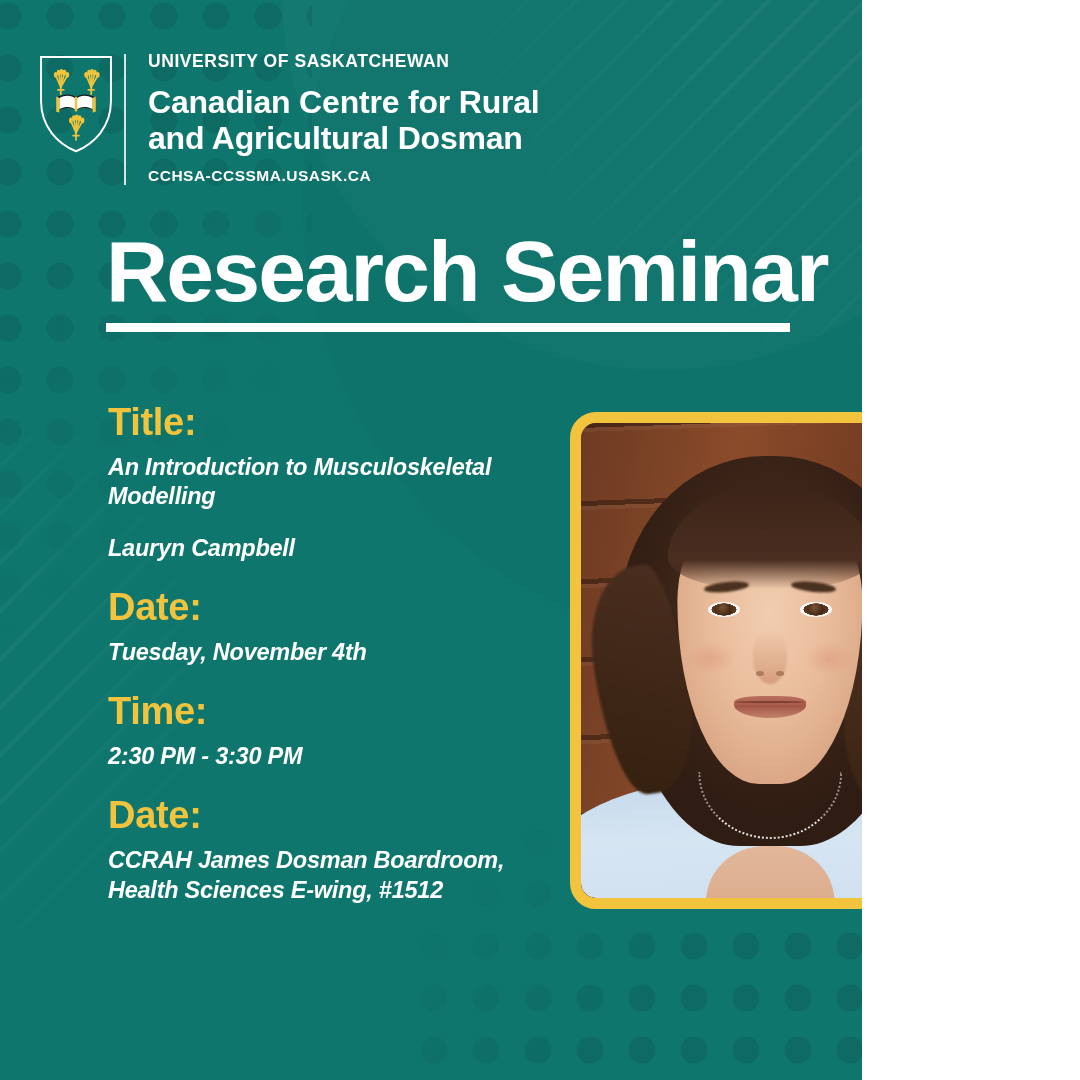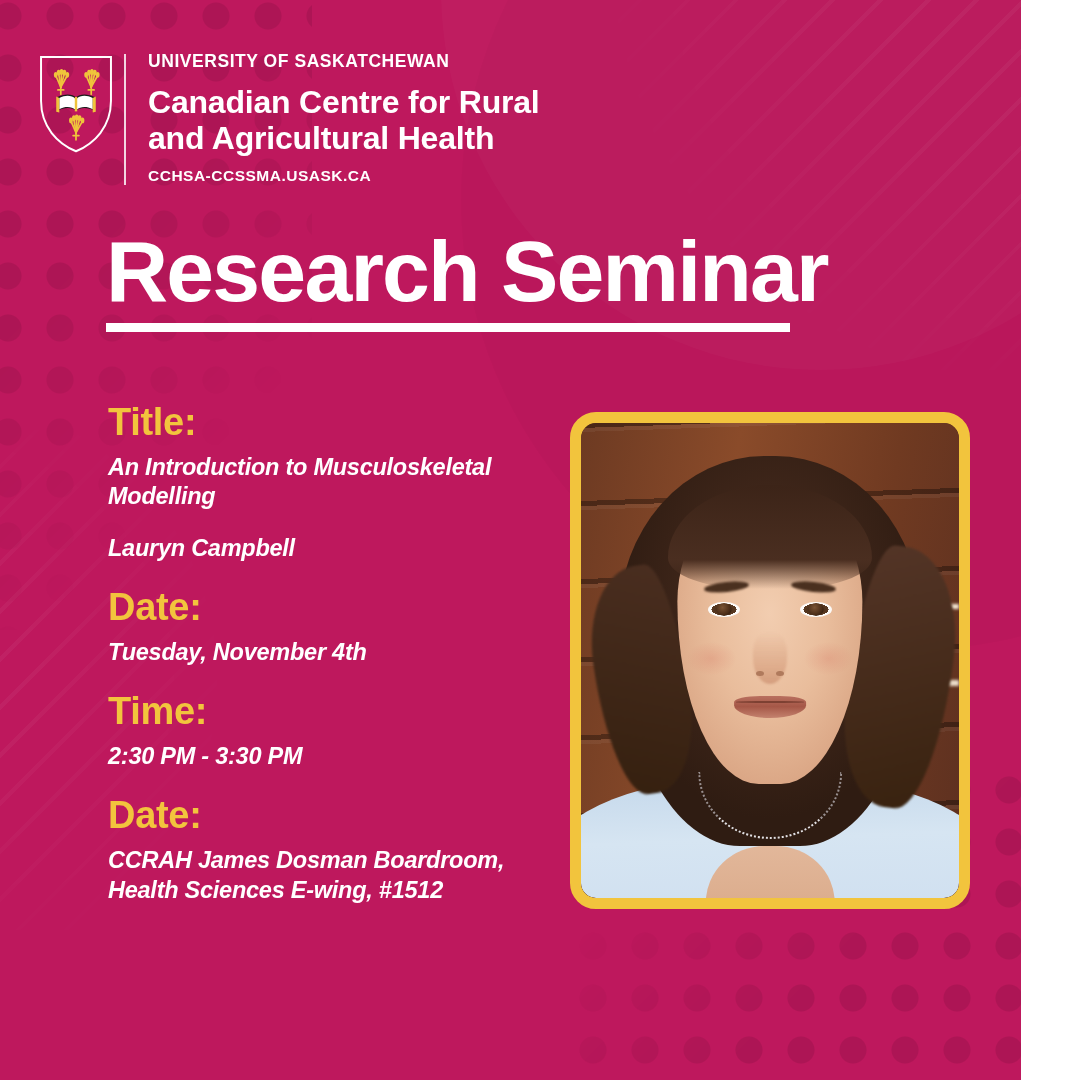--- a/index.html
+++ b/index.html
@@ -5,22 +5,22 @@
   * { margin:0; padding:0; box-sizing:border-box; }
 
   html, body {
     width:1080px; height:1080px;
     overflow:hidden;
     font-family:"Liberation Sans", sans-serif;
   }
 
   #poster {
     position:relative;
-    width:1021px; height:1080px;
-    background:#be185d;
+    width:862px; height:1080px;
+    background:#0f766e;
     overflow:hidden;
     padding-left:24px;
   }
 
   
   .bg-dots-tl, .bg-dots-br {
     position:absolute;
     background-image:radial-gradient(circle at center, rgba(0,0,0,0.085) 13px, rgba(0,0,0,0) 14px);
     background-size:52px 52px;
     pointer-events:none;
@@ -339,21 +339,21 @@
         </g>
       </svg>
     </div>
 
     <div class="logo-divider"></div>
 
     <div class="logo-text">
       <div class="uofs-line">UNIVERSITY OF SASKATCHEWAN</div>
       <div class="centre-name">
         <div>Canadian Centre for Rural</div>
-        <div>and Agricultural Health</div>
+        <div>and Agricultural Dosman</div>
       </div>
       <div class="centre-url">CCHSA-CCSSMA.USASK.CA</div>
     </div>
   </div>
 
   <div class="title-block">
     <div class="poster-title">Research Seminar</div>
     <div class="title-rule"></div>
   </div>
 

